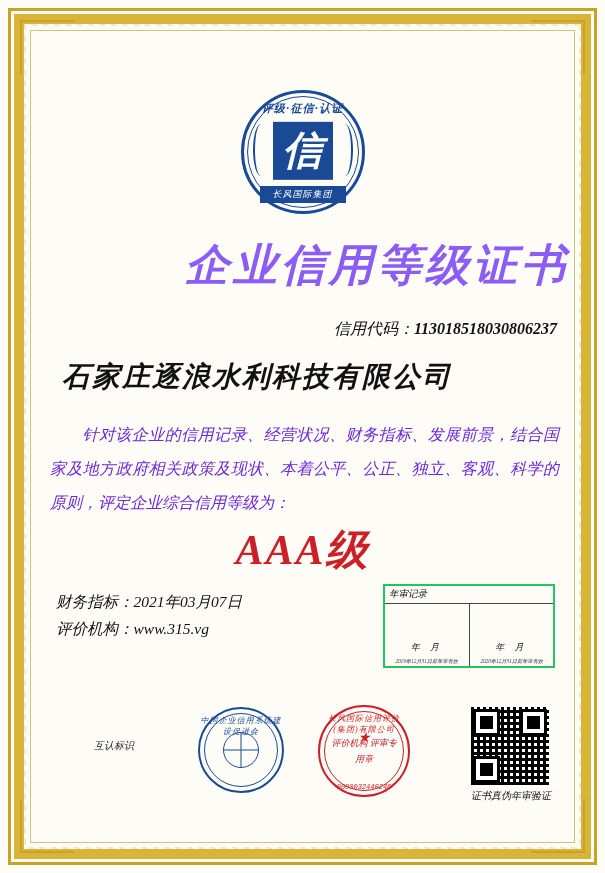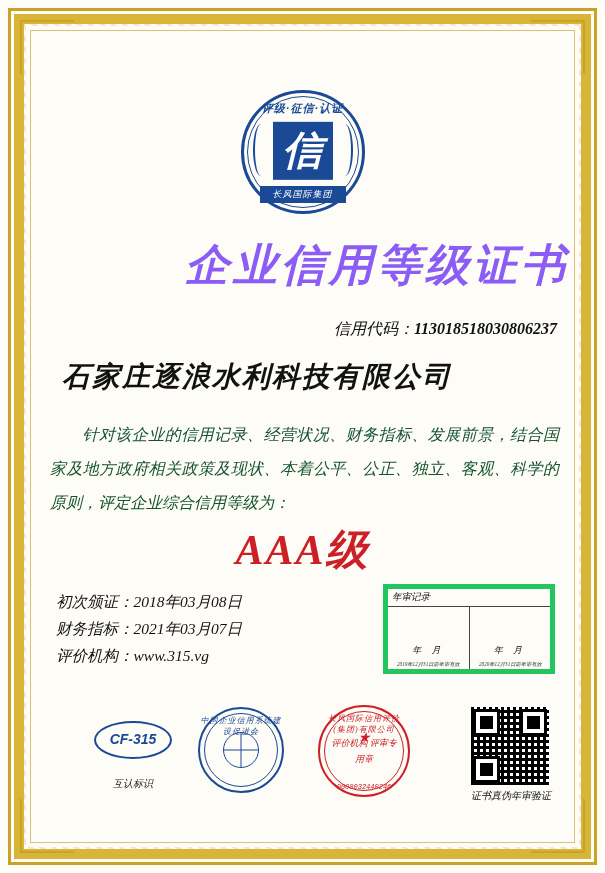--- a/index.html
+++ b/index.html
@@ -190,21 +190,21 @@
     letter-spacing: 2px;
     color: #111;
   }
   .body-text {
     position: absolute;
     left: 14px;
     right: 10px;
     top: 382px;
     font-size: 16px;
     line-height: 34px;
-    color: #14532d;
+    color: #6d28d9;
     text-align: justify;
   }
   .body-text .indent { display: inline-block; width: 32px; }
   .grade {
     position: absolute;
     left: 0; right: 0;
     top: 486px;
     text-align: center;
     font-size: 42px;
     font-weight: bold;
@@ -222,21 +222,21 @@
     color: #111;
   }
   .info-line { white-space: nowrap; }
 
   
   .review-box {
     position: absolute;
     right: 14px;
     top: 548px;
     width: 172px;
-    border: 5px solid #22c55e;
+    border: 2px solid #22c55e;
     box-sizing: border-box;
   }
   .review-title {
     font-size: 9.5px;
     padding: 2px 4px;
     border-bottom: 1px solid #444;
     color: #111;
   }
   .review-cells {
     display: flex;
@@ -450,21 +450,20 @@
       <span class="label">信用代码：</span><span>113018518030806237</span>
     </div>
 
     <div class="company-name">石家庄逐浪水利科技有限公司</div>
 
     <div class="body-text"><span class="indent"></span><span>针对该企业的信用记录、经营状况、财务指标、发展前景，结合国家及地方政府相关政策及现状、本着公平、公正、独立、客观、科学的原则，评定企业综合信用等级为：</span></div>
 
     <div class="grade">AAA级</div>
 
     <div class="info-block">
-      <div class="info-line">初次颁证：2018年03月08日</div>
       <div class="info-line">财务指标：2021年03月07日</div>
       <div class="info-line">评价机构：www.315.vg</div>
     </div>
 
     <div class="review-box">
       <div class="review-title">年审记录</div>
       <div class="review-cells">
         <div class="review-cell">
           <div class="ym">年 月</div>
           <div class="tiny">2019年12月31日前年审有效</div>
@@ -472,21 +471,20 @@
         <div class="review-cell">
           <div class="ym">年 月</div>
           <div class="tiny">2020年12月31日前年审有效</div>
         </div>
       </div>
     </div>
 
     <div class="seals">
 
       <div class="seal seal-cf">
-        <div class="oval">CF-315</div>
         <div class="seal-caption">互认标识</div>
       </div>
 
       <div class="seal seal-blue">
         <div class="seal-round">
           <div class="ring-text"></div>
           <div class="arc-label">中国企业信用系统建设促进会</div>
           <div class="globe"></div>
         </div>
       </div>

